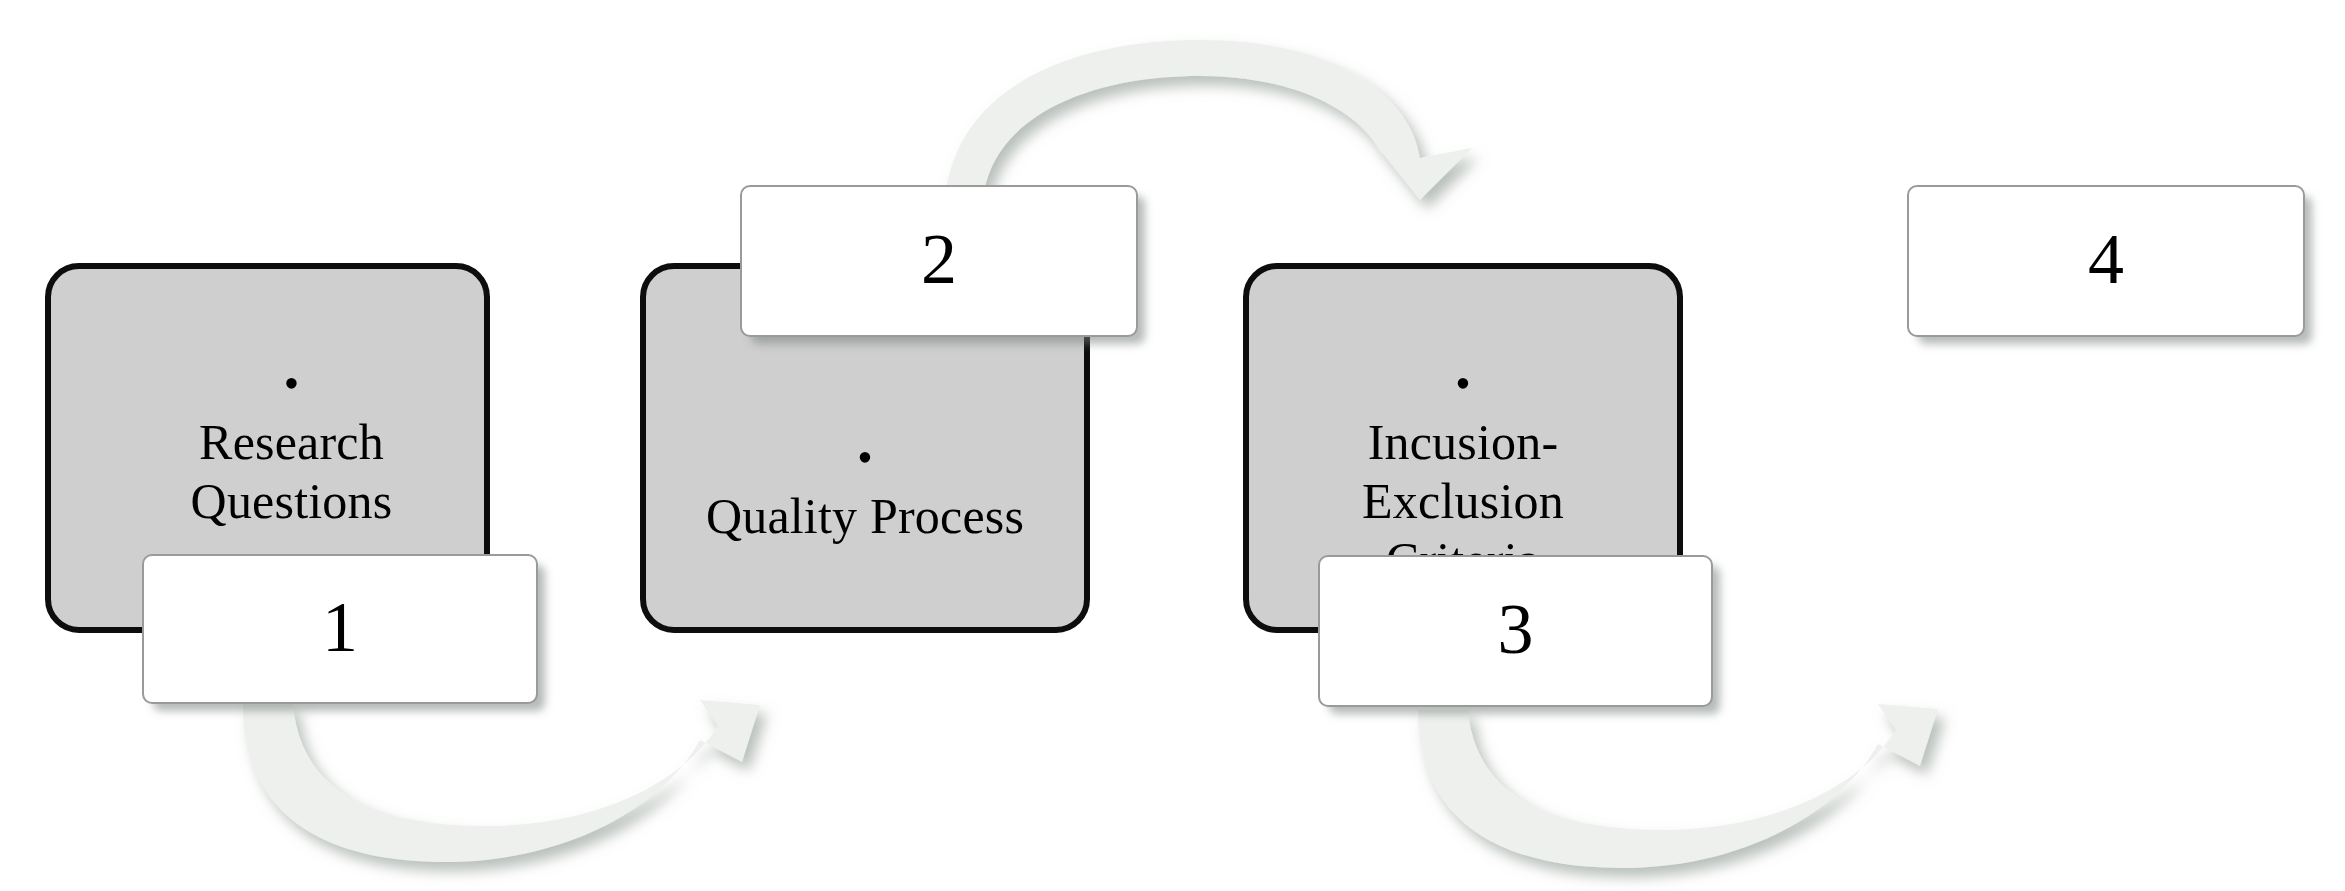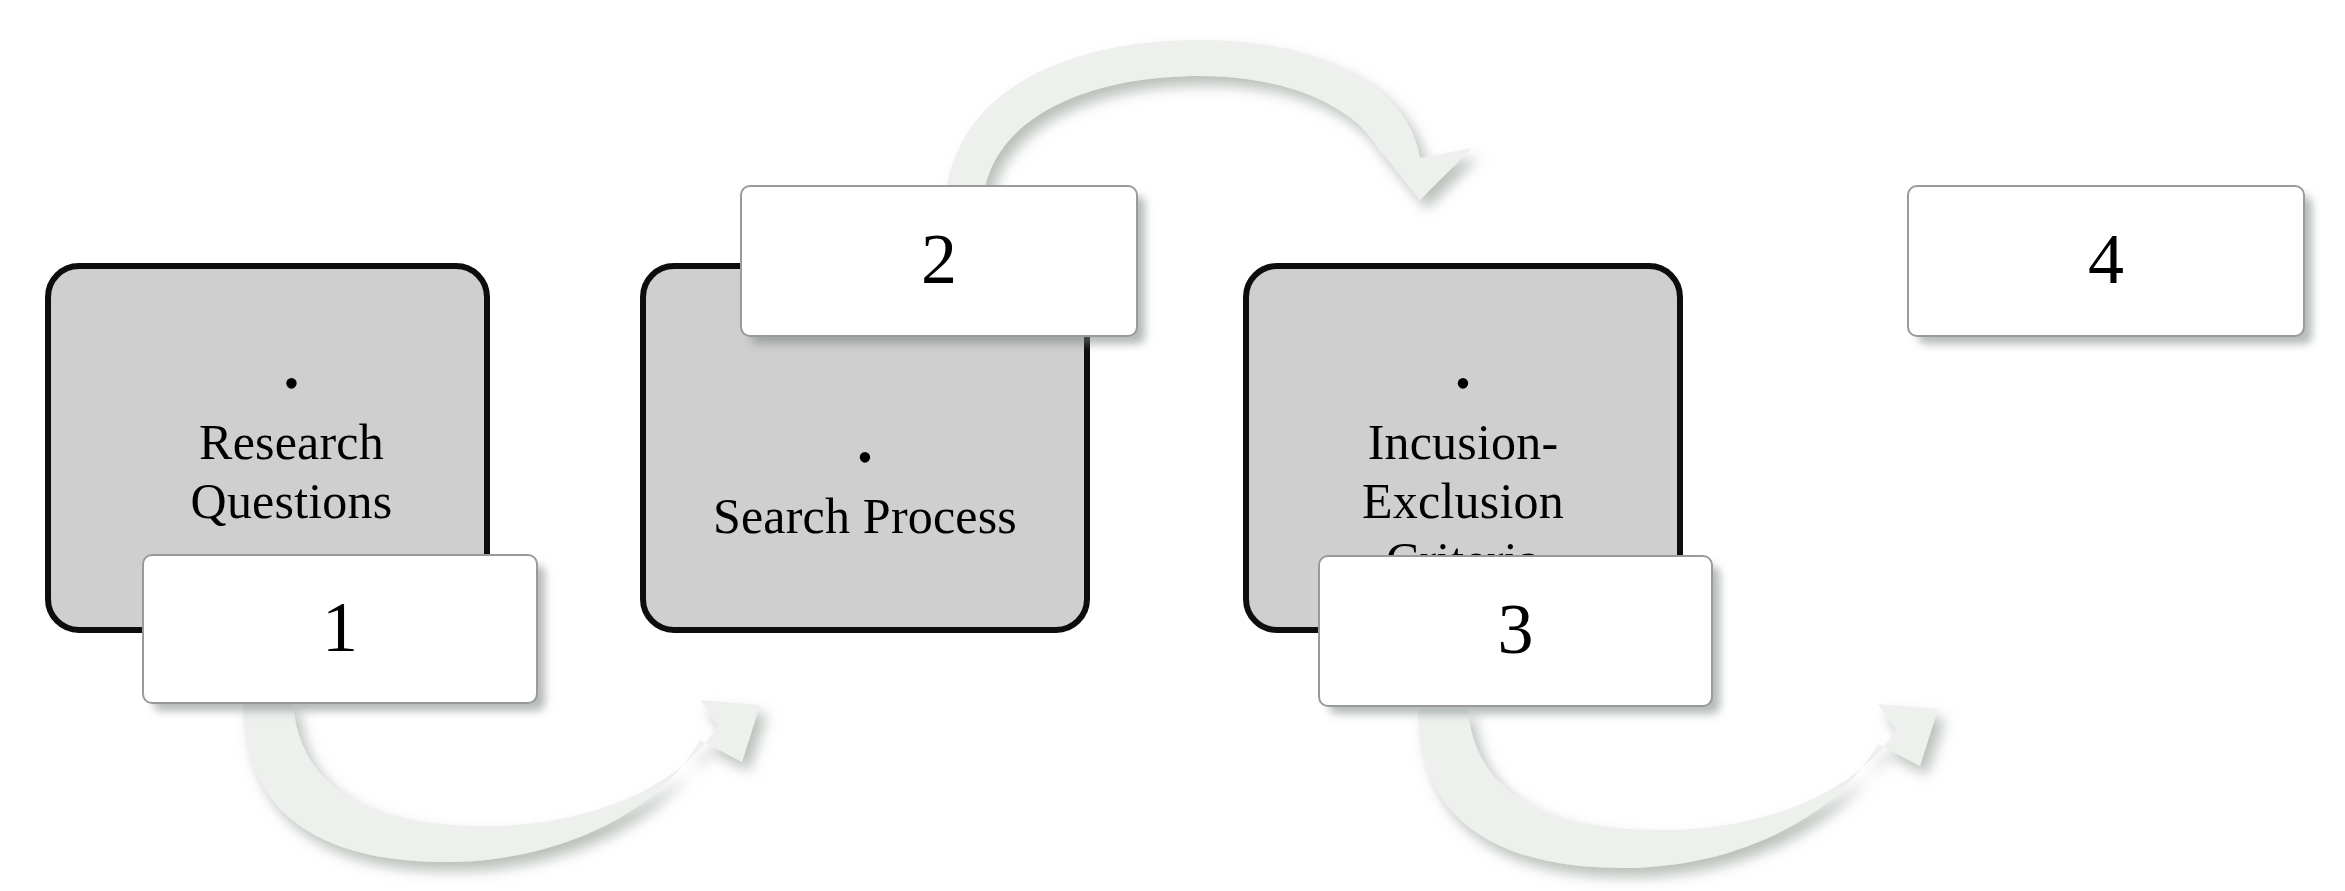--- a/index.html
+++ b/index.html
@@ -130,21 +130,21 @@
     <div class="stage-text" style="margin-top:26px; width:100%;">
       <span class="bullet">•</span>
       <span>Research
 Questions</span>
     </div>
   </div>
 
   <div class="stage-box" style="left:640px; top:263px; width:450px; height:370px;">
     <div class="stage-text" style="margin-top:100px; width:100%;">
       <span class="bullet">•</span>
-      <span>Search Process</span>
+      <span>Quality Process</span>
     </div>
   </div>
 
   <div class="stage-box" style="left:1243px; top:263px; width:440px; height:370px;">
     <div class="stage-text" style="margin-top:26px; width:100%;">
       <span class="bullet">•</span>
       <span>Incusion-
 Exclusion
 Criteria</span>
     </div>

